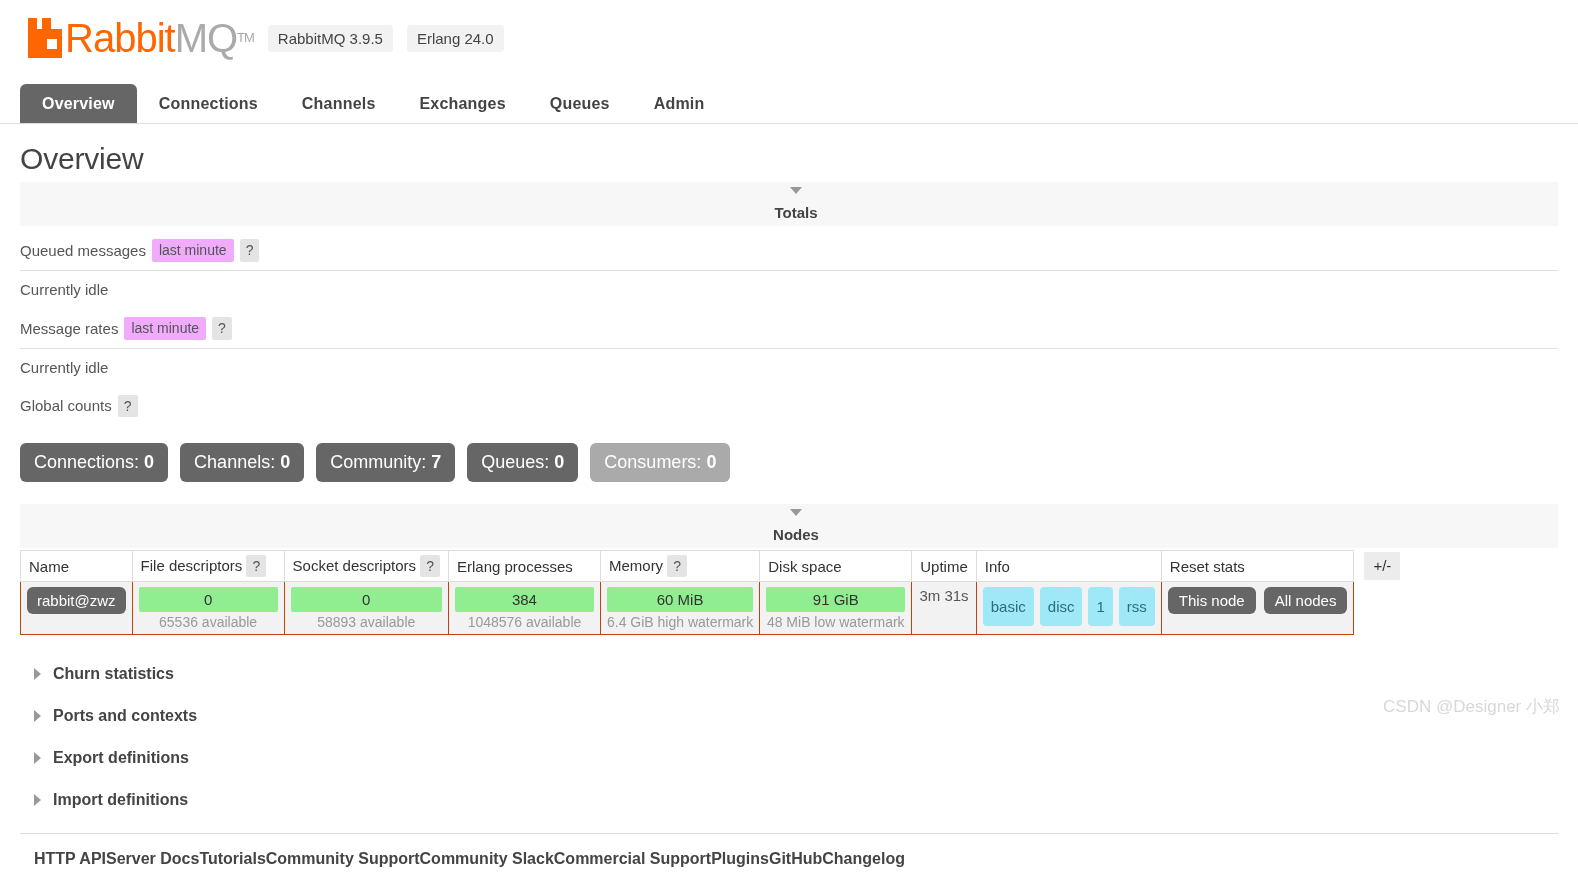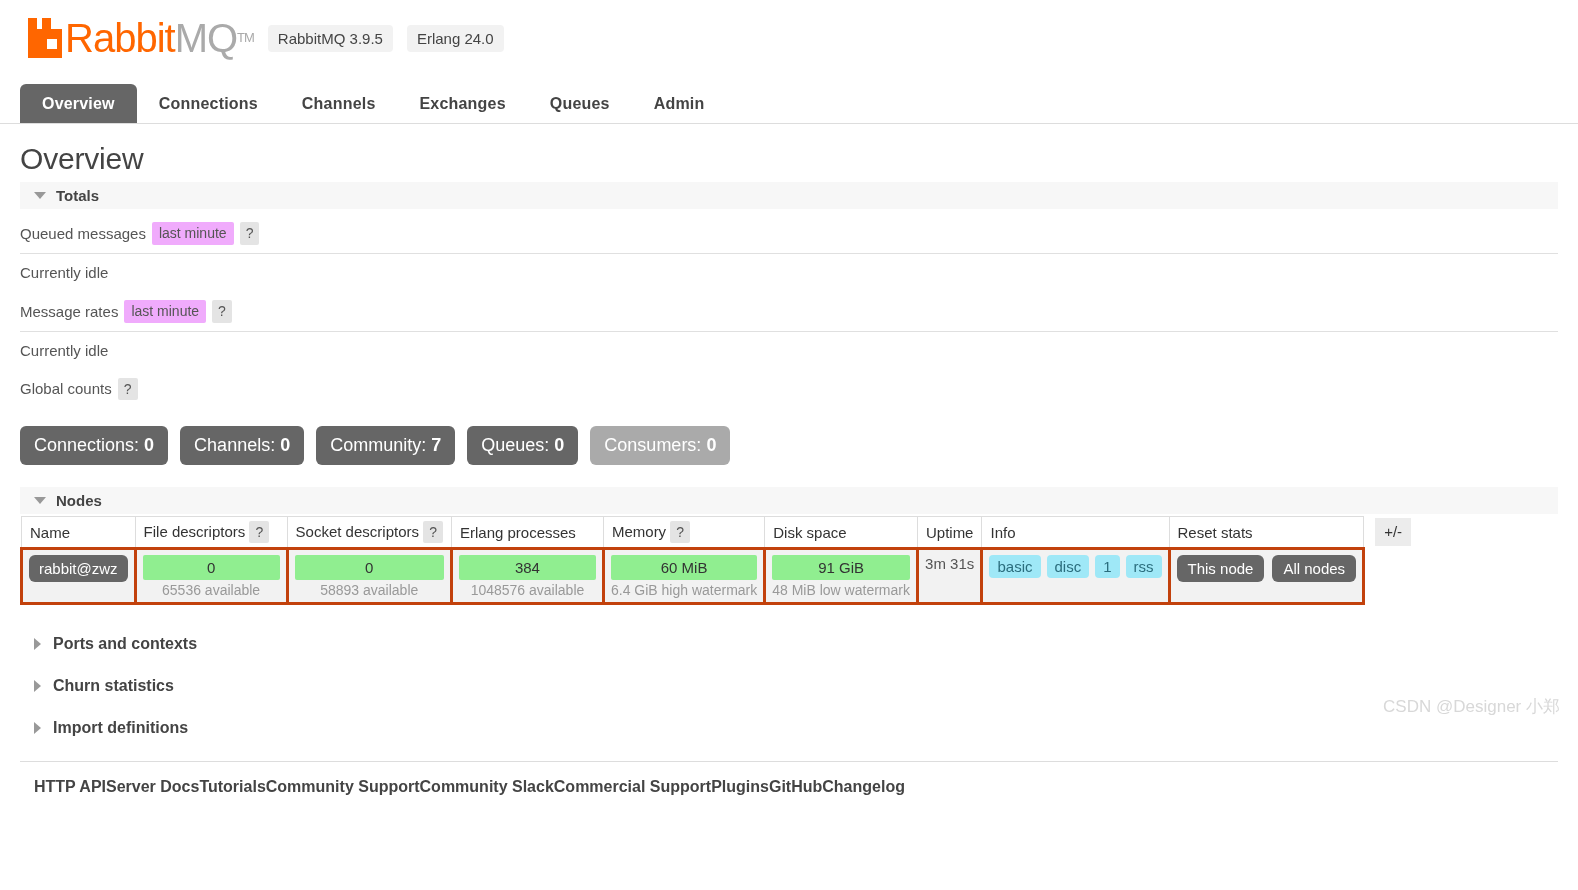--- a/index.html
+++ b/index.html
@@ -52,20 +52,21 @@
   .content { padding: 0 20px; }
   h1.page-title {
     font-size: 30px; font-weight: 400; color: #444;
     margin: 18px 0 6px 0; letter-spacing: -.2px;
   }
   .section-head {
     background: #f7f7f7; padding: 5px 0 5px 14px;
     font-size: 15px; font-weight: bold; color: #444;
     display: flex; align-items: center; gap: 10px;
     margin-bottom: 2px;
+    flex-direction: column;
   }
   .caret-down {
     width: 0; height: 0; border-left: 6px solid transparent;
     border-right: 6px solid transparent; border-top: 7px solid #999;
   }
   .caret-right {
     width: 0; height: 0; border-top: 6px solid transparent;
     border-bottom: 6px solid transparent; border-left: 7px solid #999;
   }
 
@@ -100,21 +101,21 @@
   table.nodes {
     border-collapse: collapse; background: #fff;
     font-size: 15px; color: #444;
   }
   table.nodes th {
     text-align: left; font-weight: 400; color: #333;
     padding: 6px 8px; border: 1px solid #ddd; background: #fff;
     white-space: nowrap; vertical-align: middle;
   }
   table.nodes td {
-    border: 3px solid #c2410c; background: #f2f2f2;
+    border: 1px solid #c2410c; background: #f2f2f2;
     padding: 5px 6px 4px 6px; vertical-align: top;
   }
   .node-badge {
     background: #666; color: #fff; border-radius: 6px;
     padding: 5px 10px; font-size: 15px; display: inline-block;
   }
   .bar {
     background: #90ee90; color: #333; text-align: center;
     padding: 4px 4px; font-size: 15px; border-radius: 2px;
   }
@@ -124,21 +125,21 @@
   }
   .cell-fd  { width: 152px; }
   .cell-sd  { width: 152px; }
   .cell-ep  { width: 152px; }
   .cell-mem { width: 152px; }
   .cell-ds  { width: 152px; }
   .uptime-cell { text-align: center; color: #555; padding-top: 8px; }
   .info-badges { display: flex; gap: 6px; }
   .info-badge {
     background: #9fe8f7; color: #2b6d7d; border-radius: 4px;
-    padding: 3px 8px; font-size: 15px; cursor: pointer;
+    padding: 11px 8px; font-size: 15px; cursor: pointer;
   }
   .reset-btns { display: flex; gap: 8px; }
   .reset-btn {
     background: #666; color: #fff; border-radius: 6px;
     padding: 5px 11px; font-size: 15px; cursor: pointer; white-space: nowrap;
   }
   .plusminus {
     background: #ececec; color: #333; padding: 5px 9px;
     font-size: 15px; margin-left: 10px; margin-top: 2px;
     cursor: pointer; line-height: 1.2;
@@ -302,25 +303,29 @@
             </td>
           </tr>
         </tbody>
       </table>
       <span class="plusminus">+/-</span>
     </div>
 
     <div style="margin-top:18px;">
       <div class="collapsed">
         <span class="caret-right"></span>
-        <span>Ports and contexts</span>
+        <span>Churn statistics</span>
       </div>
       <div class="collapsed">
         <span class="caret-right"></span>
-        <span>Churn statistics</span>
+        <span>Ports and contexts</span>
+      </div>
+      <div class="collapsed">
+        <span class="caret-right"></span>
+        <span>Export definitions</span>
       </div>
       <div class="collapsed">
         <span class="caret-right"></span>
         <span>Import definitions</span>
       </div>
     </div>
 
     <div class="footer">
       <a>HTTP API</a>
       <a>Server Docs</a>

